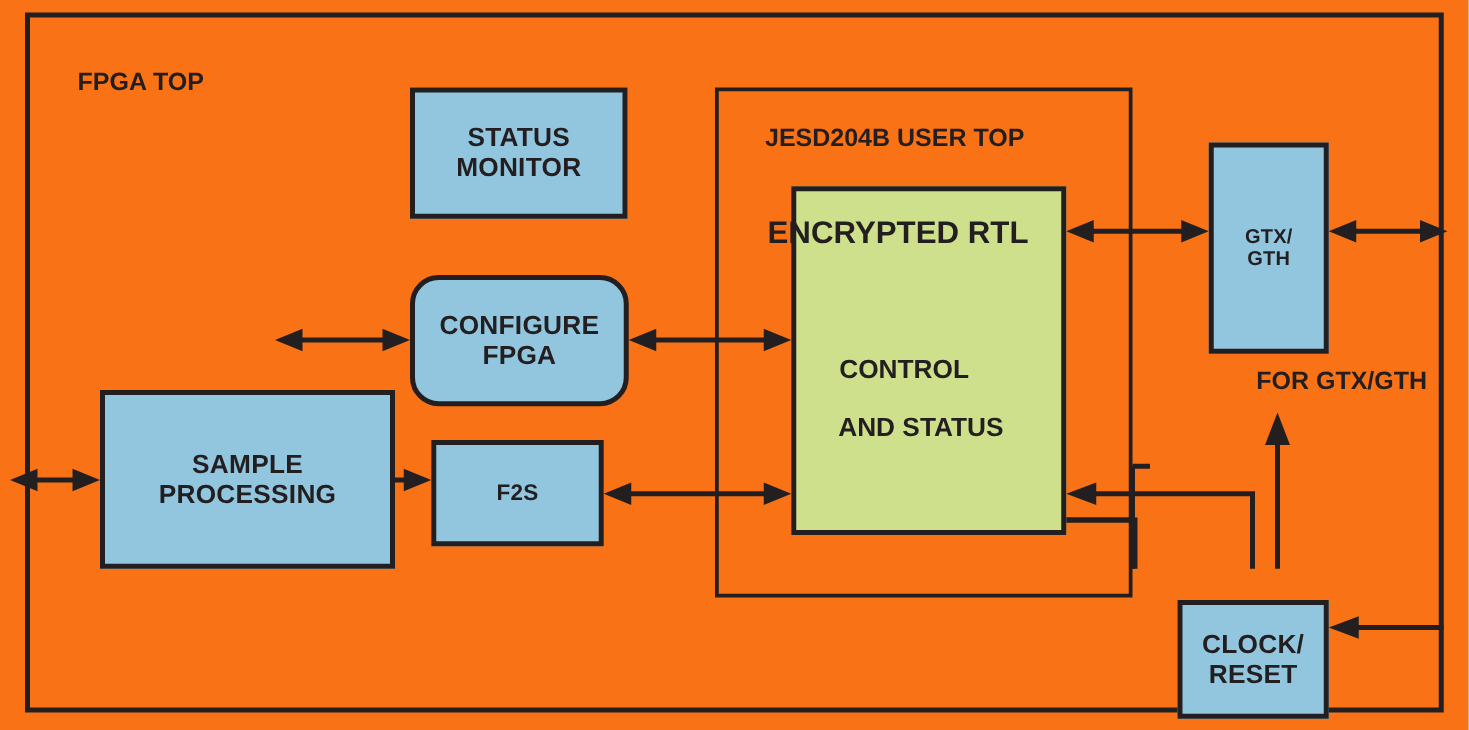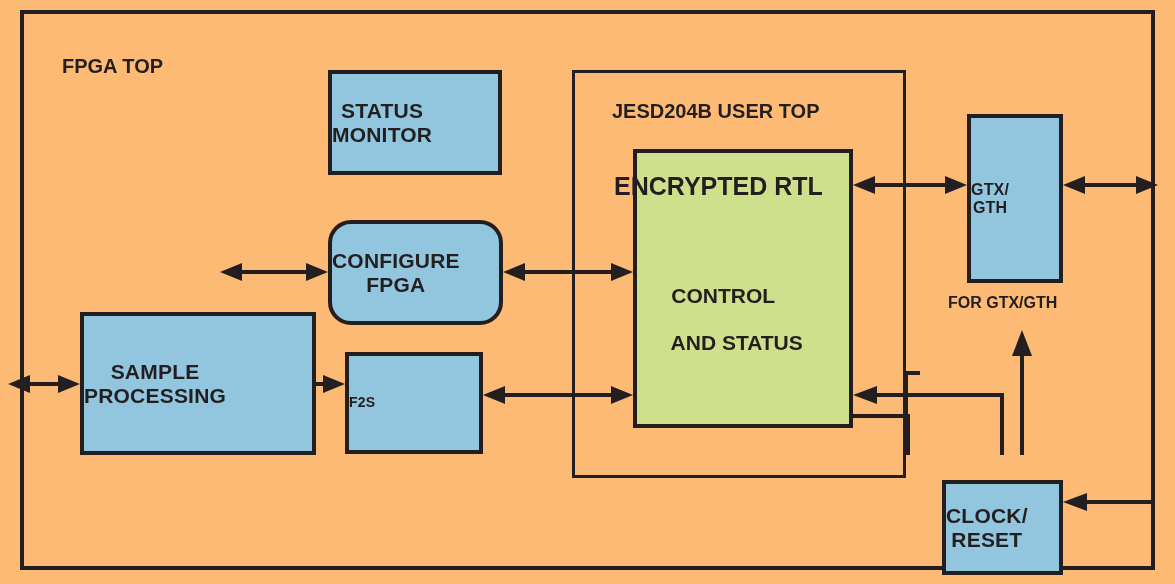--- a/index.html
+++ b/index.html
@@ -1,20 +1,20 @@
 <!DOCTYPE html>
 <html><head>
 <meta charset="utf-8">
 <style>
   html,body{margin:0;padding:0;background:#ffffff;}
   body{font-family:"Liberation Sans",sans-serif;}
   #canvas{
     position:relative;
     width:1175px;height:584px;
-    background:#fdba74;
+    background:#f97316;
     overflow:hidden;
   }
   .outer-border{
     position:absolute;
     left:20px;top:10px;width:1135px;height:560px;
     border:4px solid #231f20;
     box-sizing:border-box;
     background:transparent;
   }
   .subsys-border{
@@ -22,21 +22,21 @@
     border:3px solid #231f20;
     box-sizing:border-box;
     background:transparent;
   }
   .blk{
     position:absolute;
     box-sizing:border-box;
     border:4px solid #231f20;
     display:flex;
     align-items:center;
-    justify-content:flex-start;
+    justify-content:center;
     text-align:center;
     font-weight:bold;
     color:#231f20;
     letter-spacing:.2px;
     line-height:1.12;
   }
   .blk.blue{background:#92c5de;}
   .blk.green{background:#cee08c;}
   .lbl{
     position:absolute;
@@ -140,34 +140,34 @@
     </div>
   </div>
 
   <div class="blk blue" style="left:80px;top:312px;width:236px;height:143px;font-size:21px;">
     <div>
       <span>SAMPLE</span><br>
       <span>PROCESSING</span>
     </div>
   </div>
 
-  <div class="blk blue" style="left:345px;top:352px;width:138px;height:102px;font-size:14px;">
+  <div class="blk blue" style="left:345px;top:352px;width:138px;height:85px;font-size:18px;">
     <div>
       <span>F2S</span>
     </div>
   </div>
 
   <div class="blk blue" style="left:967px;top:114px;width:96px;height:169px;font-size:16px;">
     <div>
       <span>GTX/</span><br>
       <span>GTH</span>
     </div>
   </div>
 
-  <div class="lbl" style="left:948px;top:294px;font-size:16px;">FOR GTX/GTH</div>
+  <div class="lbl" style="left:1005px;top:294px;font-size:20px;">FOR GTX/GTH</div>
 
   <div class="blk blue" style="left:942px;top:455px;width:121px;height:95px;font-size:21px;margin-top:25px;">
     <div>
       <span>CLOCK/</span><br>
       <span>RESET</span>
     </div>
   </div>
 
   <div class="blk green" style="left:633px;top:149px;width:220px;height:279px;"></div>
 

